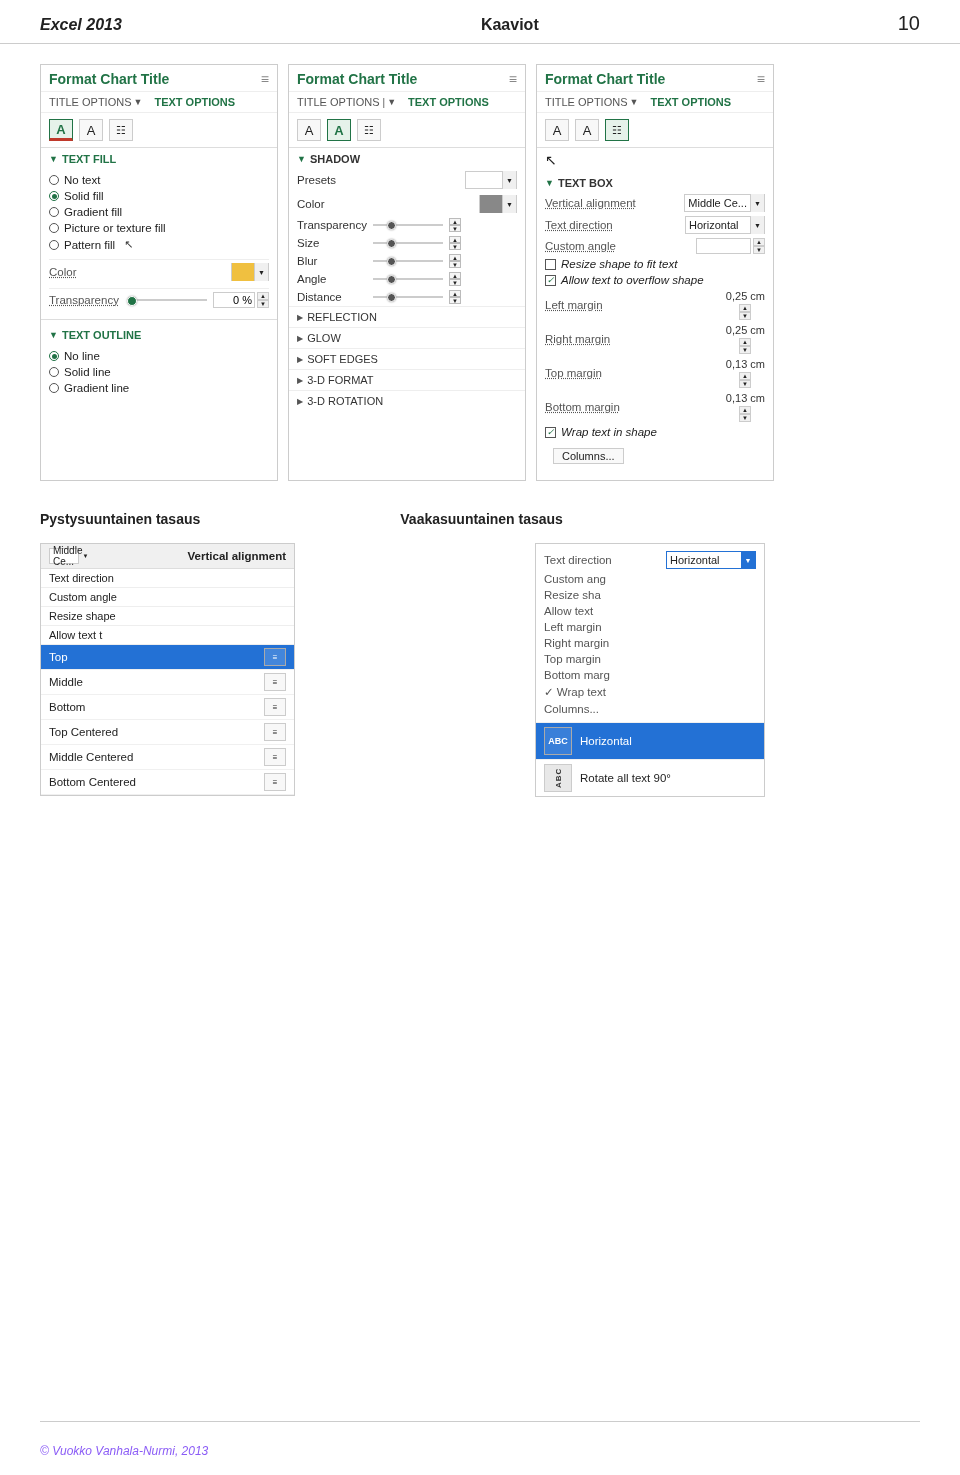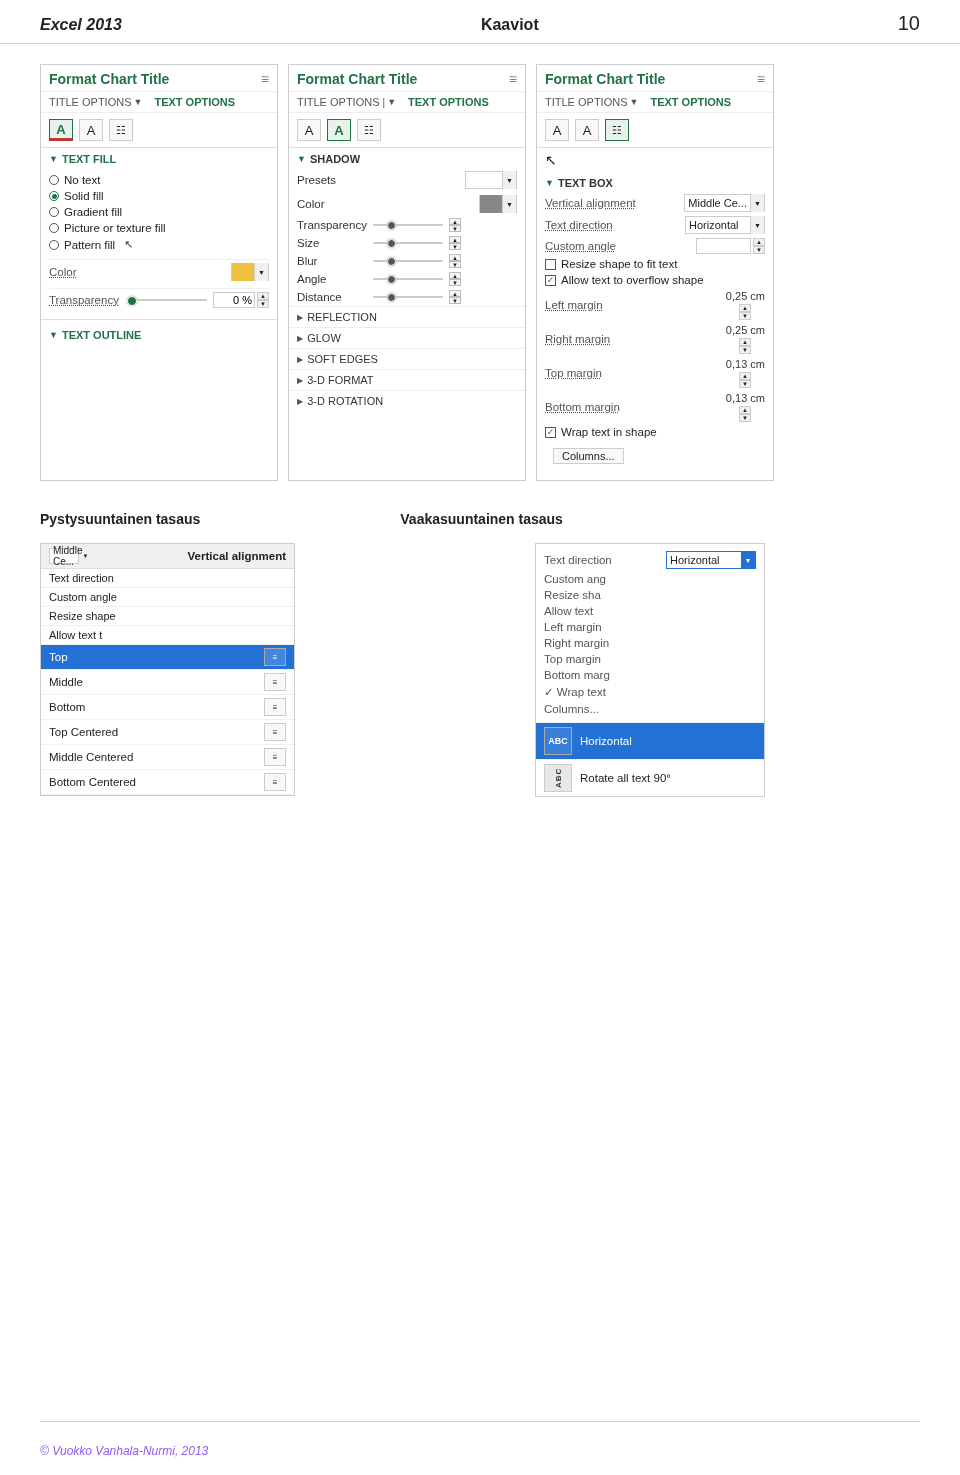--- a/index.html
+++ b/index.html
@@ -370,20 +370,21 @@
       justify-content: center;
       font-size: 7px;
     }
 
     .checkbox-item {
       display: flex;
       align-items: center;
       gap: 5px;
       padding: 2px 8px;
       font-size: 11.5px;
+      font-style: italic;
     }
 
     .checkbox-box {
       width: 11px;
       height: 11px;
       border: 1px solid #555;
       display: flex;
       align-items: center;
       justify-content: center;
       flex-shrink: 0;
@@ -704,20 +705,34 @@
           </div>
         </div>
       </div>
 
       <hr class="divider">
 
       <div class="section-label">
         <span class="triangle">▼</span>
         <span style="color:#217346;">TEXT OUTLINE</span>
       </div>
+      <div class="panel-body">
+        <div class="radio-item">
+          <div class="radio-circle checked"></div>
+          <span>No line</span>
+        </div>
+        <div class="radio-item">
+          <div class="radio-circle"></div>
+          <span>Solid line</span>
+        </div>
+        <div class="radio-item">
+          <div class="radio-circle"></div>
+          <span>Gradient line</span>
+        </div>
+      </div>
     </div>
 
     <div class="panel">
       <div class="panel-header">
         <span class="panel-title">Format Chart Title</span>
         <span class="panel-close">≡</span>
       </div>
       <div class="panel-tabs">
         <span class="panel-tab-title">
           <span>TITLE OPTIONS</span>

